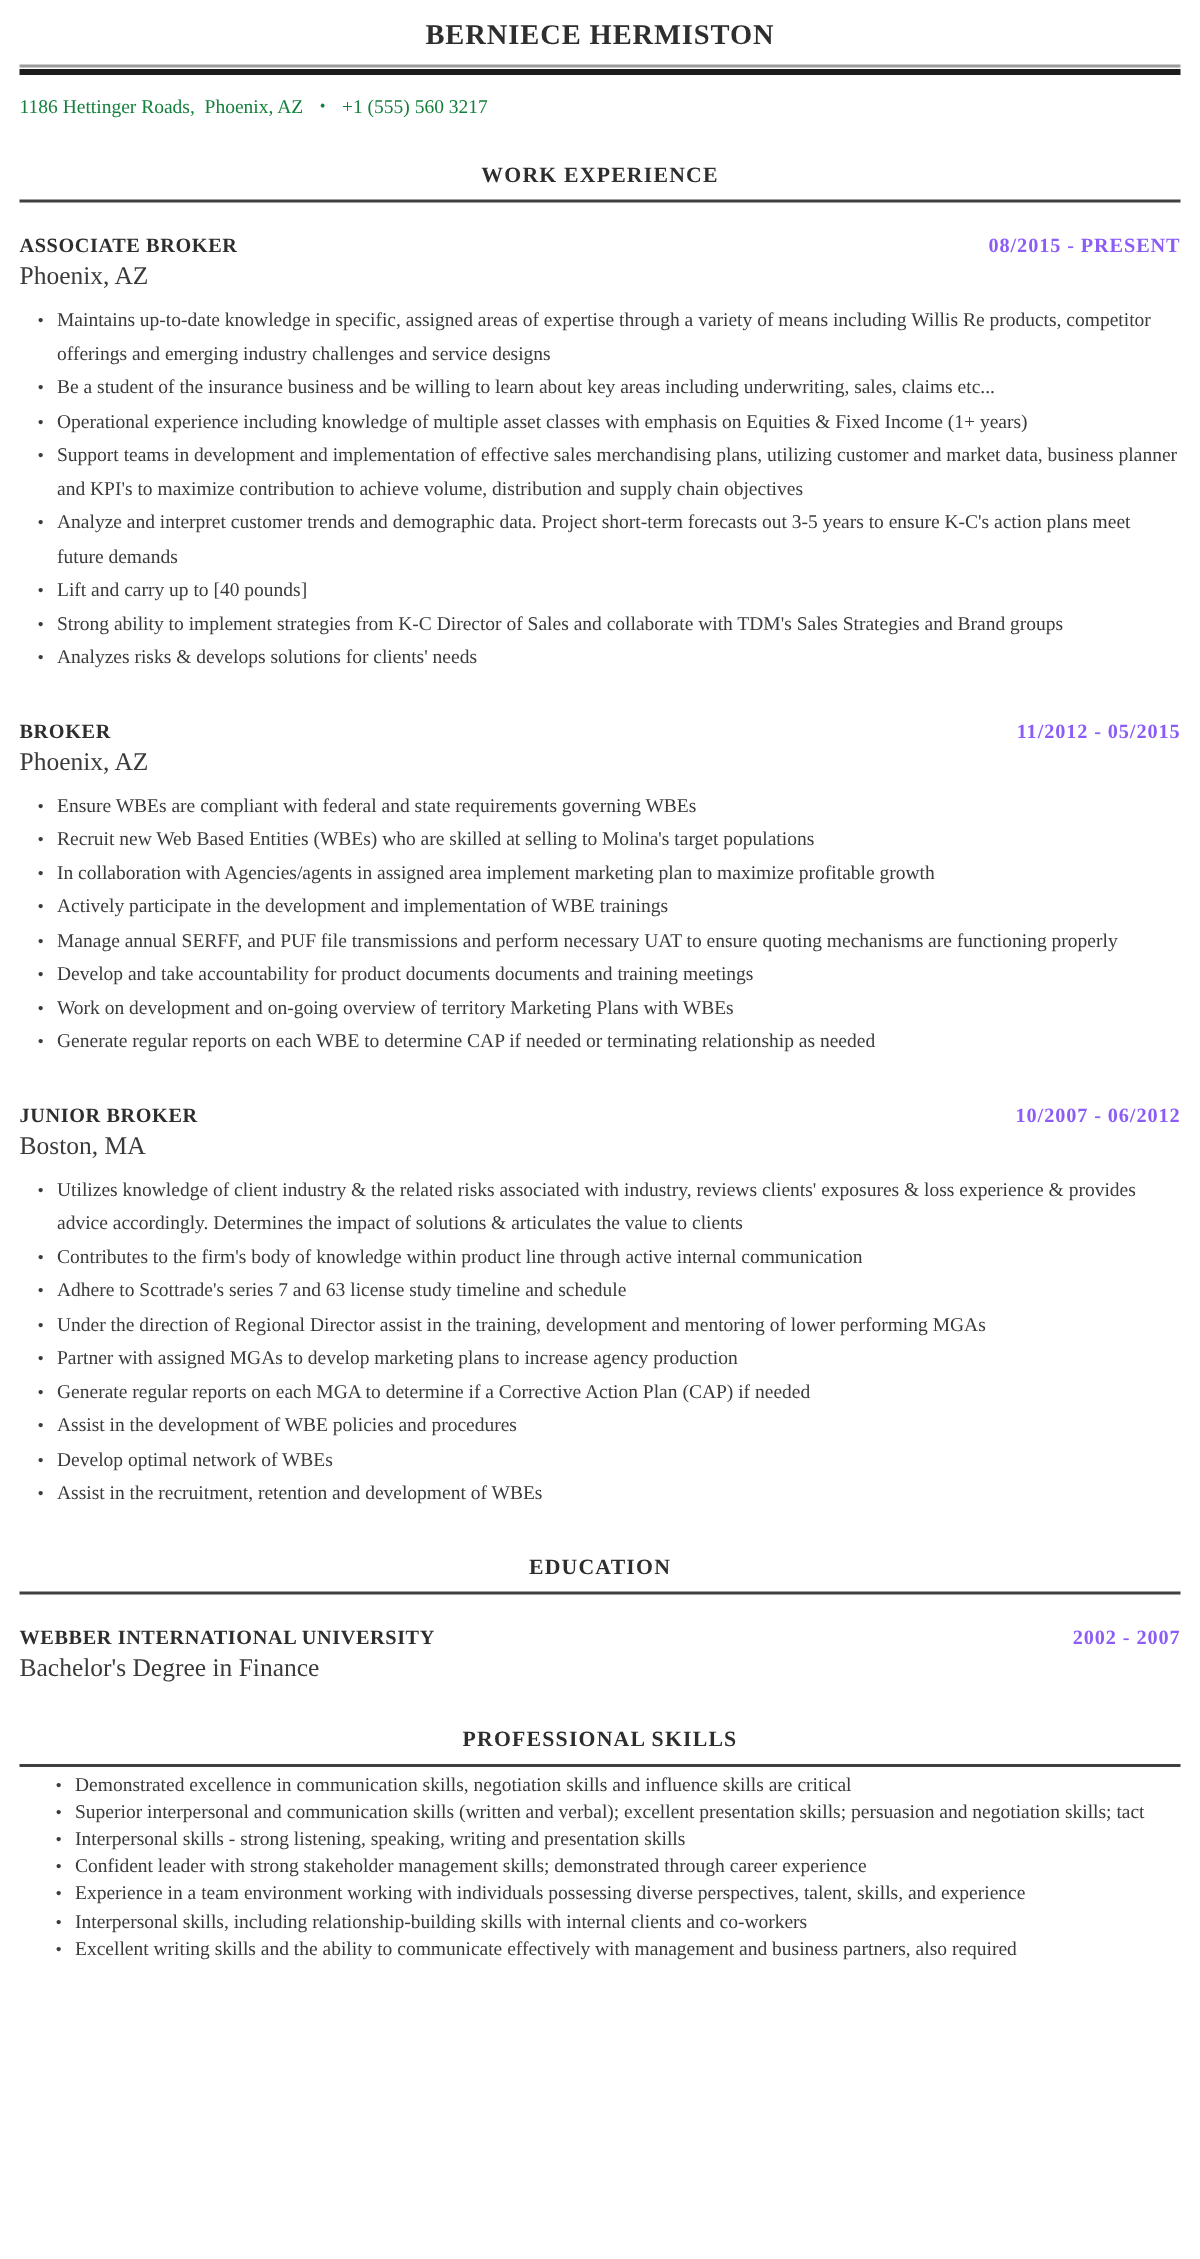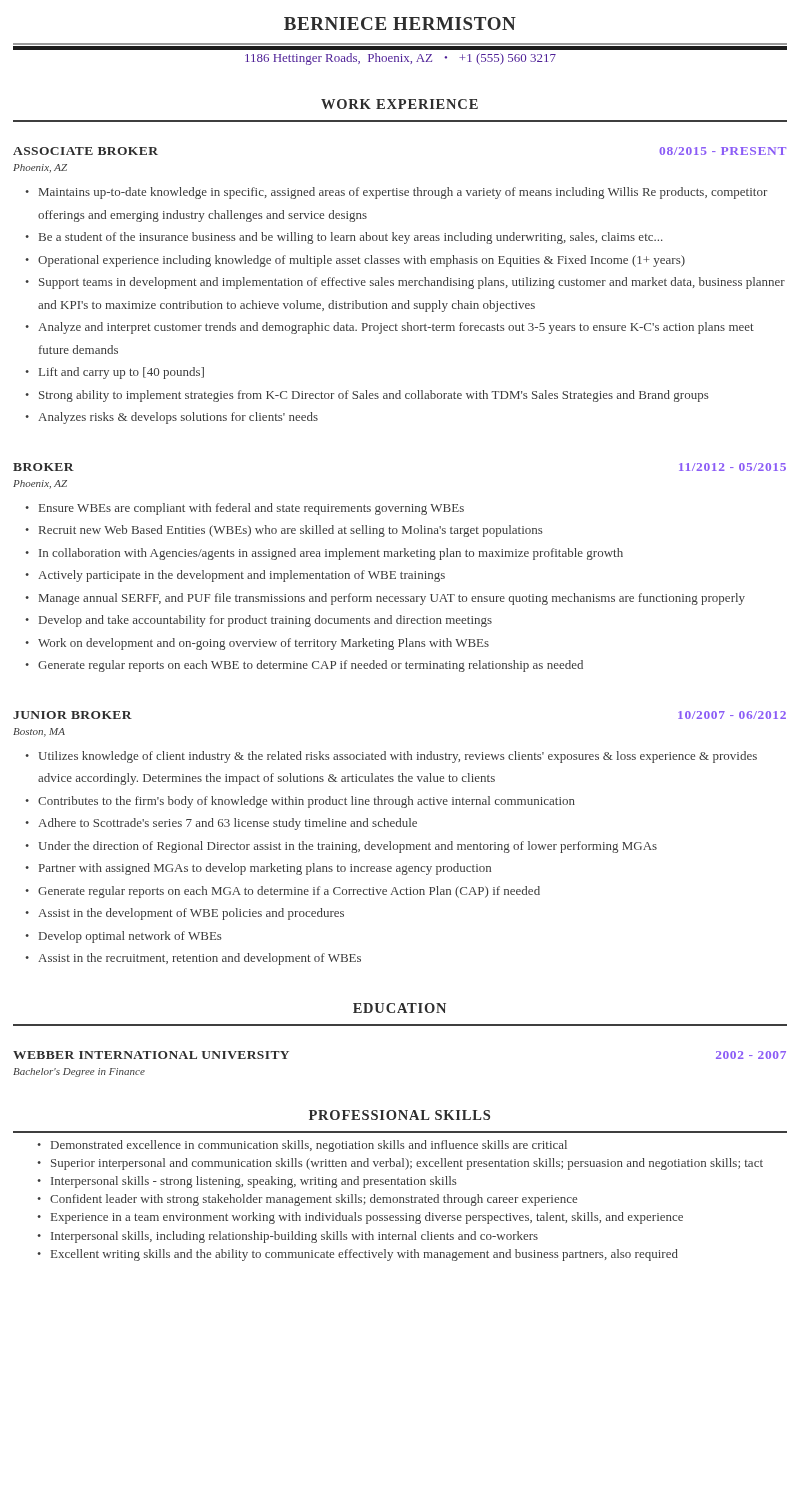--- a/index.html
+++ b/index.html
@@ -27,23 +27,23 @@
     font-weight: 700;
     letter-spacing: 0.6px;
     color: #2e2e2e;
   }
   .double-rule {
     height: 1px;
     border-top: 2px solid #9b9b9b;
     border-bottom: 4px solid #1c1c1c;
   }
   .contact-line {
-    text-align: center;
+    margin-top: 13px;
     font-size: 13px;
-    color: #4c1d95;
+    color: #15803d;
   }
   .contact-line span { white-space: pre; }
   .contact-sep {
     display: inline-block;
     margin: 0 11px;
     font-size: 11px;
     vertical-align: 1px;
   }
   .section-heading { margin-top: 30px; }
   .section-heading h2 {
@@ -72,22 +72,21 @@
     color: #2e2e2e;
   }
   .entry-dates {
     font-size: 13.5px;
     font-weight: 700;
     letter-spacing: 0.6px;
     color: #8b5cf6;
   }
   .entry-sub {
     margin-top: 2px;
-    font-style: italic;
-    font-size: 11px;
+    font-size: 17px;
   }
   ul.bullets {
     margin: 8px 0 0 0;
     padding: 0 0 0 12px;
     list-style: none;
   }
   ul.bullets li {
     position: relative;
     padding-left: 13px;
     font-size: 13px;
@@ -144,21 +143,21 @@
       <h3 class="entry-title">BROKER</h3>
       <span class="entry-dates">11/2012 - 05/2015</span>
     </div>
     <div class="entry-sub">Phoenix, AZ</div>
     <ul class="bullets">
         <li>Ensure WBEs are compliant with federal and state requirements governing WBEs</li>
         <li>Recruit new Web Based Entities (WBEs) who are skilled at selling to Molina's target populations</li>
         <li>In collaboration with Agencies/agents in assigned area implement marketing plan to maximize profitable growth</li>
         <li>Actively participate in the development and implementation of WBE trainings</li>
         <li>Manage annual SERFF, and PUF file transmissions and perform necessary UAT to ensure quoting mechanisms are functioning properly</li>
-        <li>Develop and take accountability for product training documents and direction meetings</li>
+        <li>Develop and take accountability for product documents documents and training meetings</li>
         <li>Work on development and on-going overview of territory Marketing Plans with WBEs</li>
         <li>Generate regular reports on each WBE to determine CAP if needed or terminating relationship as needed</li>
       </ul>
   </section>
 
   <section class="job">
     <div class="entry-header">
       <h3 class="entry-title">JUNIOR BROKER</h3>
       <span class="entry-dates">10/2007 - 06/2012</span>
     </div>

